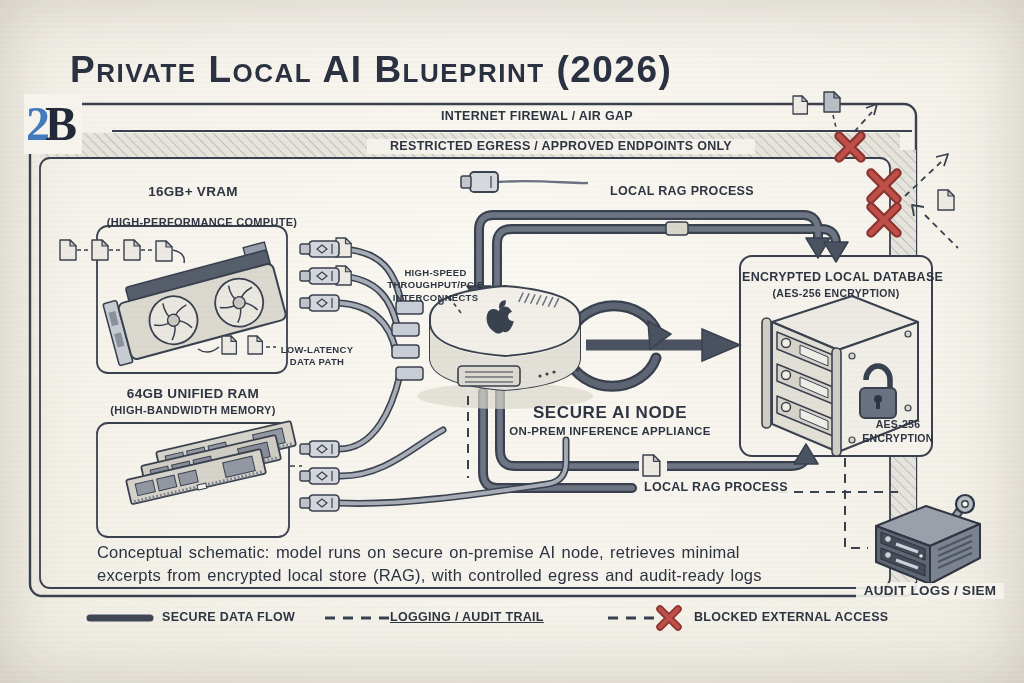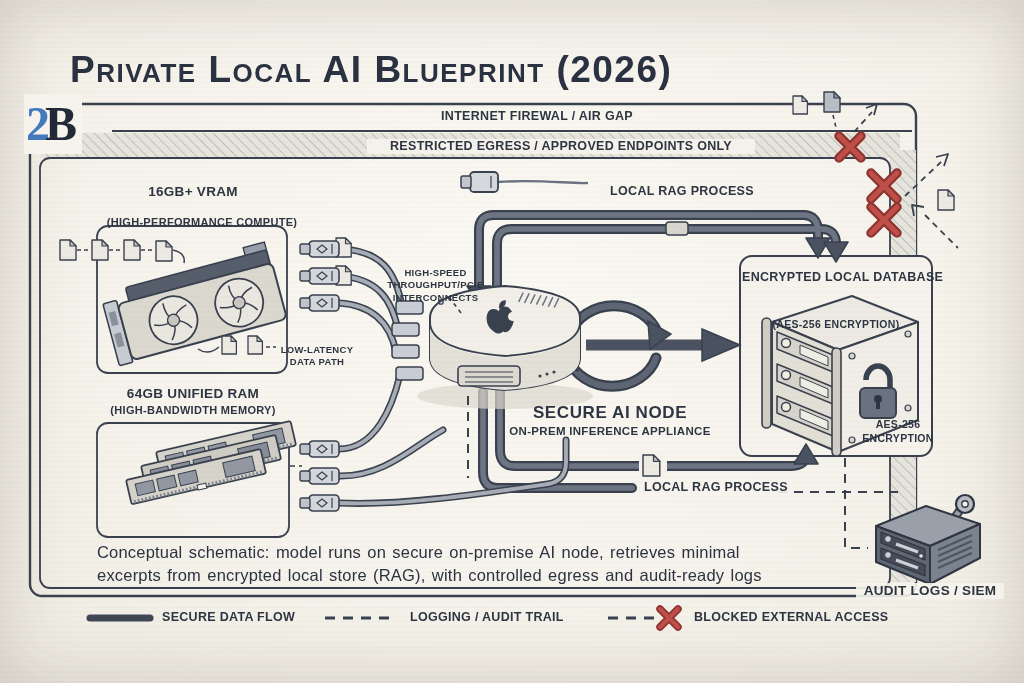--- a/index.html
+++ b/index.html
@@ -378,29 +378,29 @@
 
 
 <div class="lbl c s12 halo" style="left:598px;top:184px;width:160px;">LOCAL RAG PROCESS</div>
 <div class="lbl s12 halo" style="left:640px;top:480px;">LOCAL RAG PROCESS</div>
 
 
 <div class="lbl c" style="left:510px;top:403px;width:200px;font-size:17px;letter-spacing:.6px;">SECURE AI NODE</div>
 <div class="lbl c" style="left:500px;top:425px;width:220px;font-size:11.5px;">ON-PREM INFERENCE APPLIANCE</div>
 
 <div class="lbl c s12" style="left:742px;top:270px;width:188px;">ENCRYPTED LOCAL DATABASE</div>
-<div class="lbl c s10" style="left:742px;top:287px;width:188px;margin-top:31px;">(AES-256 ENCRYPTION)</div>
+<div class="lbl c s10" style="left:742px;top:287px;width:188px;">(AES-256 ENCRYPTION)</div>
 
 <div class="lbl c s10" style="left:860px;top:417px;width:76px;line-height:14px;">
   <div>AES-256</div>
   <div>ENCRYPTION</div>
 </div>
 
 <div class="lbl c s13 halo" style="left:856px;top:583px;width:140px;">AUDIT LOGS / SIEM</div>
 
 <div class="caption" style="left:97px;top:566px;">excerpts from encrypted local store (RAG), with controlled egress and audit-ready logs</div>
 <div class="caption" style="left:97px;top:543px;">Conceptual schematic: model runs on secure on-premise AI node, retrieves minimal</div>
 
 <div class="lbl s12" style="left:162px;top:610px;">SECURE DATA FLOW</div>
-<div class="lbl s12" style="left:410px;top:610px;">LOGGING / AUDIT TRAIL</div>
+<div class="lbl s12" style="left:390px;top:610px;text-decoration:underline;">LOGGING / AUDIT TRAIL</div>
 <div class="lbl s12" style="left:694px;top:610px;">BLOCKED EXTERNAL ACCESS</div>
 
 </div>
 
 </body></html>

